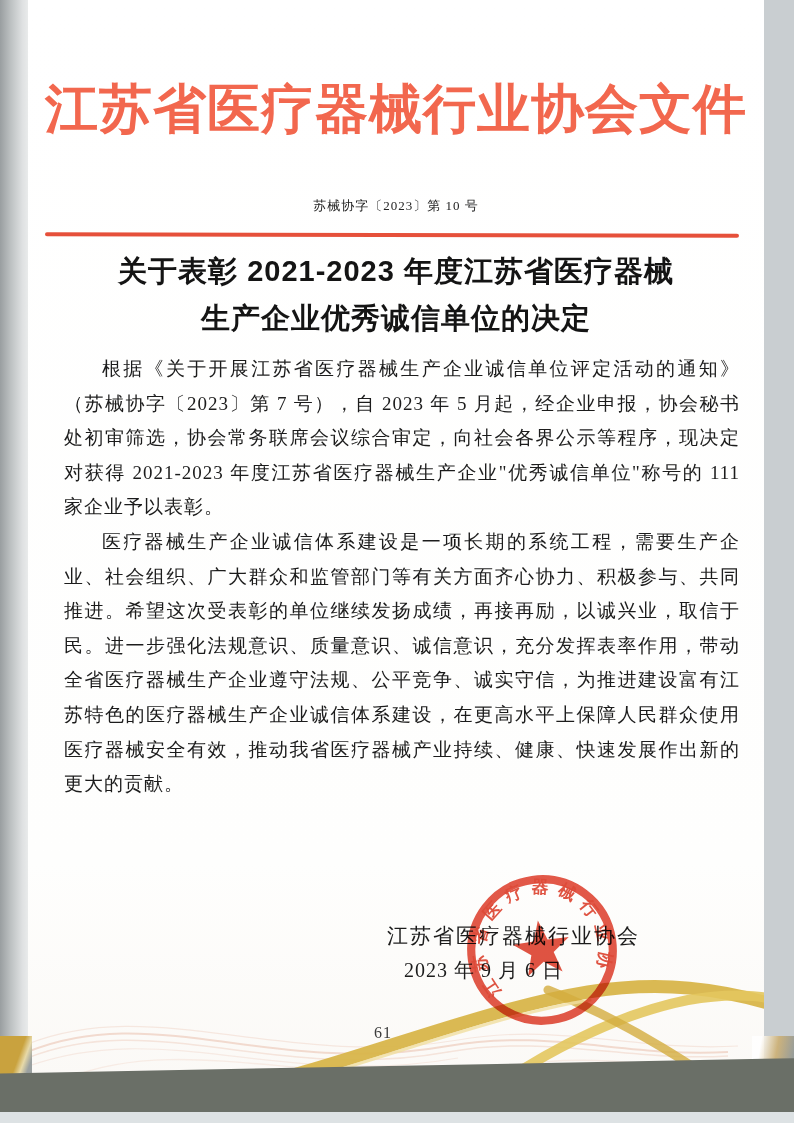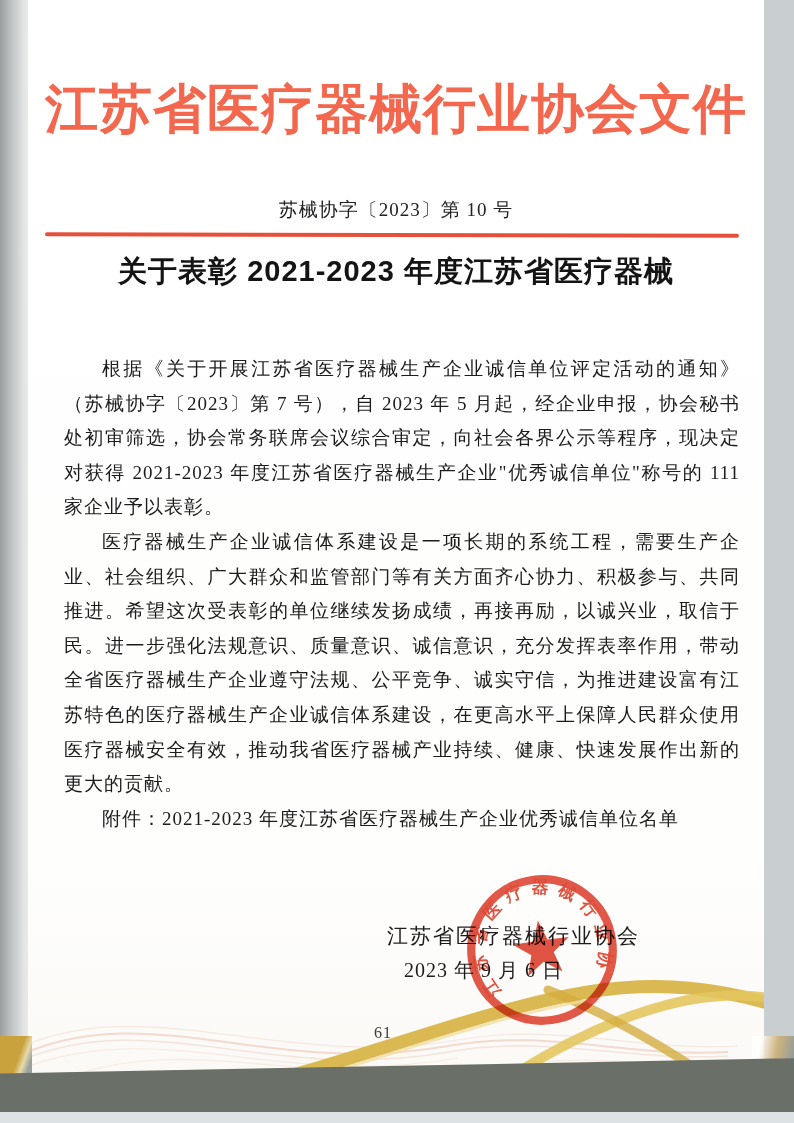--- a/index.html
+++ b/index.html
@@ -47,21 +47,21 @@
 
   .header-title {
     position:absolute; left:0; top:74px; width:100%; z-index:2;
     text-align:center; color:#f2674e;
     font-size:53px; font-weight:bold; letter-spacing:1px;
     font-family:"Liberation Serif","DejaVu Serif",serif;
     white-space:nowrap;
   }
   .doc-number {
     position:absolute; left:0; top:197px; width:100%; z-index:2;
-    text-align:center; color:#222; font-size:19px; letter-spacing:1px;
+    text-align:center; color:#222; font-size:13px; letter-spacing:1px;
   }
   .red-divider {
     position:absolute; left:17px; top:233px; width:694px; height:4px; z-index:2;
     background:#e6503a; border-radius:2px;
     transform:rotate(0.12deg);
   }
   .doc-title {
     position:absolute; left:0; top:248px; width:100%; z-index:2;
     text-align:center; color:#141414;
     font-family:"Liberation Sans","DejaVu Sans",sans-serif;
@@ -124,26 +124,26 @@
     </svg>
 
     <div class="header-title">江苏省医疗器械行业协会文件</div>
 
     <div class="doc-number">苏械协字〔2023〕第 10 号</div>
 
     <div class="red-divider"></div>
 
     <div class="doc-title">
       <div>关于表彰 2021-2023 年度江苏省医疗器械</div>
+      <div>生产企业优秀诚信单位的决定</div>
     </div>
 
     <div class="content">
       <p class="indent">根据《关于开展江苏省医疗器械生产企业诚信单位评定活动的通知》（苏械协字〔2023〕第 7 号），自 2023 年 5 月起，经企业申报，协会秘书处初审筛选，协会常务联席会议综合审定，向社会各界公示等程序，现决定对获得 2021-2023 年度江苏省医疗器械生产企业"优秀诚信单位"称号的 111 家企业予以表彰。</p>
       <p class="indent">医疗器械生产企业诚信体系建设是一项长期的系统工程，需要生产企业、社会组织、广大群众和监管部门等有关方面齐心协力、积极参与、共同推进。希望这次受表彰的单位继续发扬成绩，再接再励，以诚兴业，取信于民。进一步强化法规意识、质量意识、诚信意识，充分发挥表率作用，带动全省医疗器械生产企业遵守法规、公平竞争、诚实守信，为推进建设富有江苏特色的医疗器械生产企业诚信体系建设，在更高水平上保障人民群众使用医疗器械安全有效，推动我省医疗器械产业持续、健康、快速发展作出新的更大的贡献。</p>
-      <p class="indent">附件：2021-2023 年度江苏省医疗器械生产企业优秀诚信单位名单</p>
     </div>
 
     <div class="signature">江苏省医疗器械行业协会</div>
 
     <div class="sign-date">2023 年 9 月 6 日</div>
 
     <svg class="stamp" viewBox="0 0 160 160" aria-hidden="true">
       <defs>
         <path id="stampArc" d="M 37.1 116 A 56 56 0 1 1 122.9 116" fill="none"></path>
       </defs>

